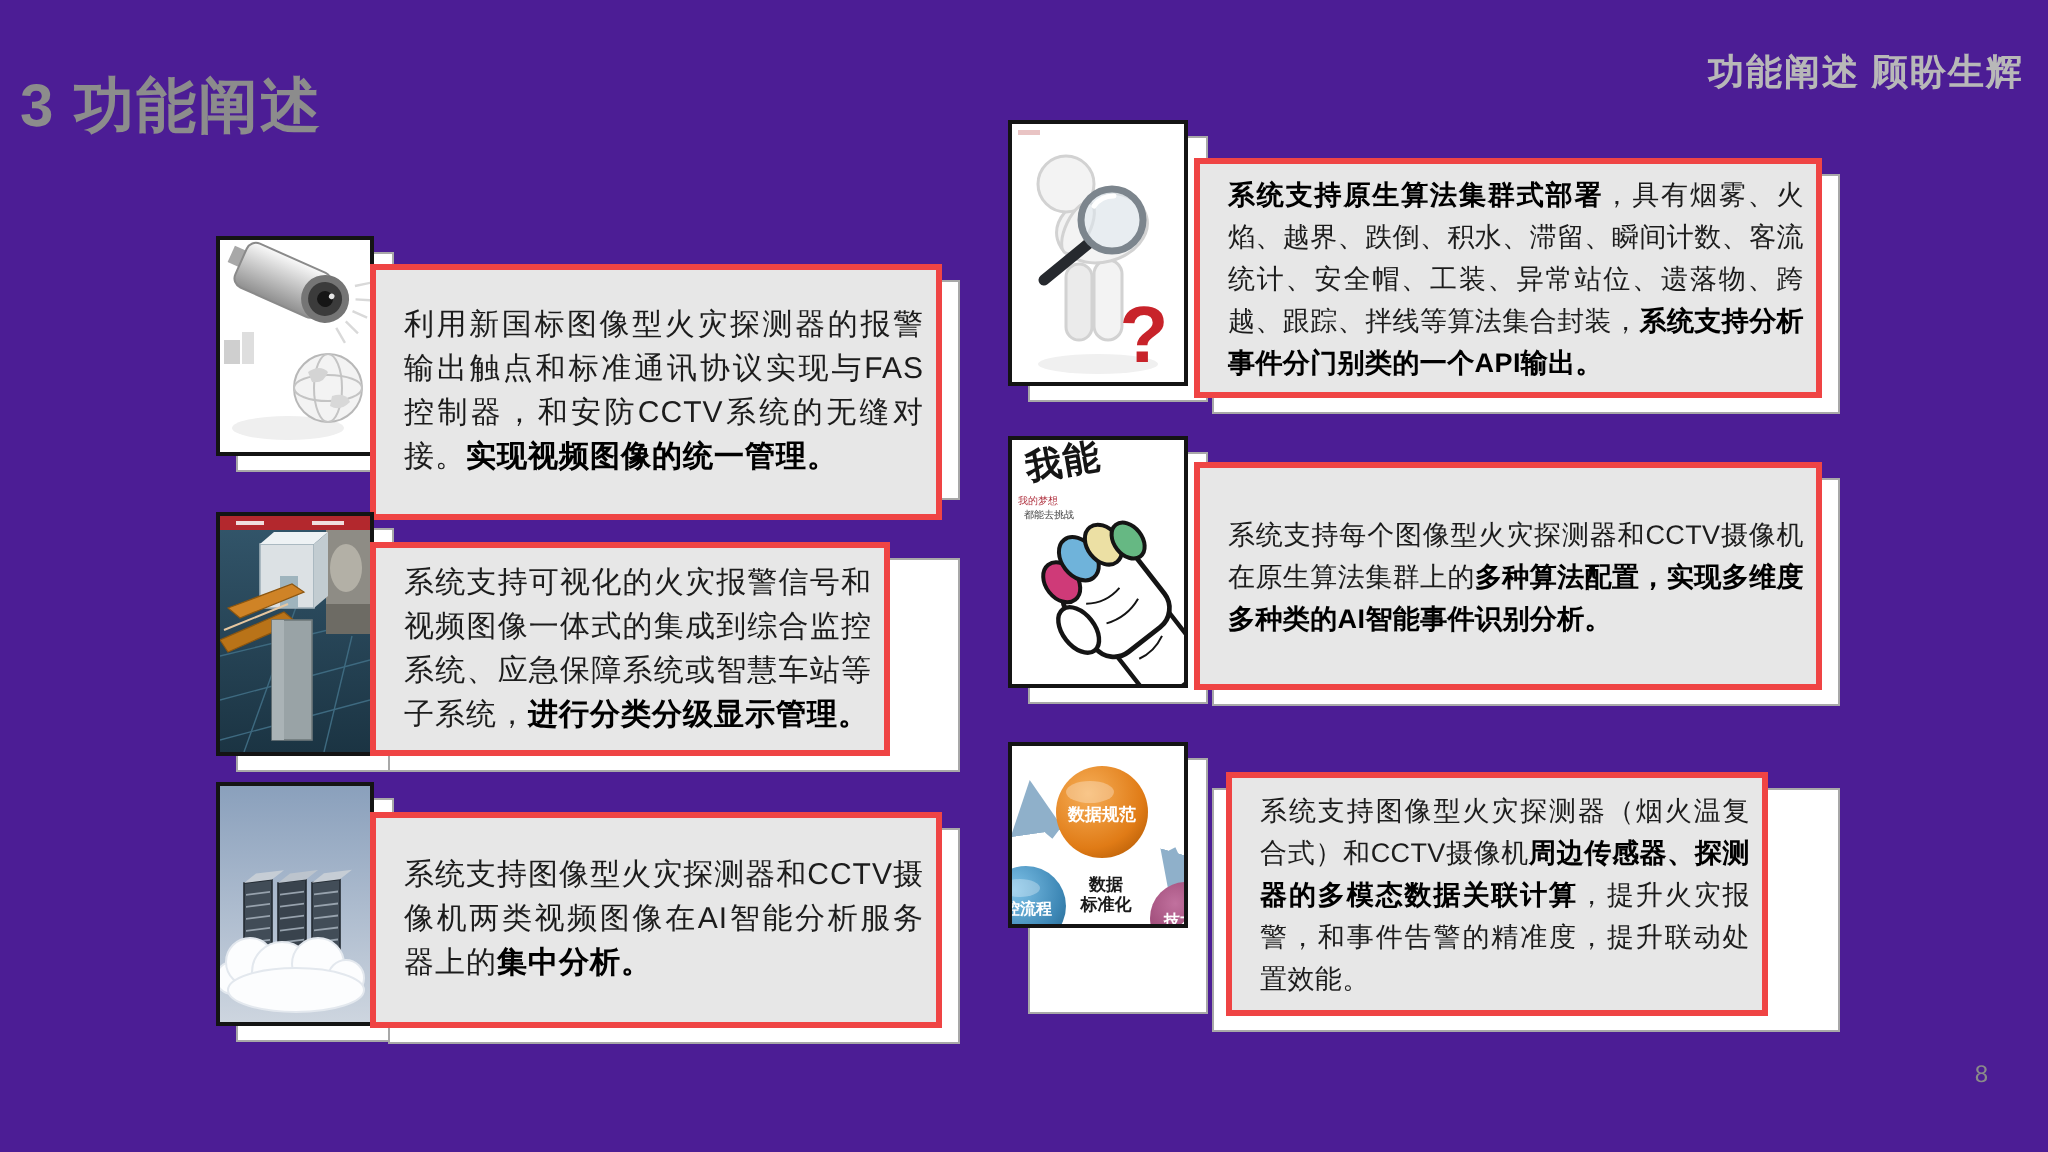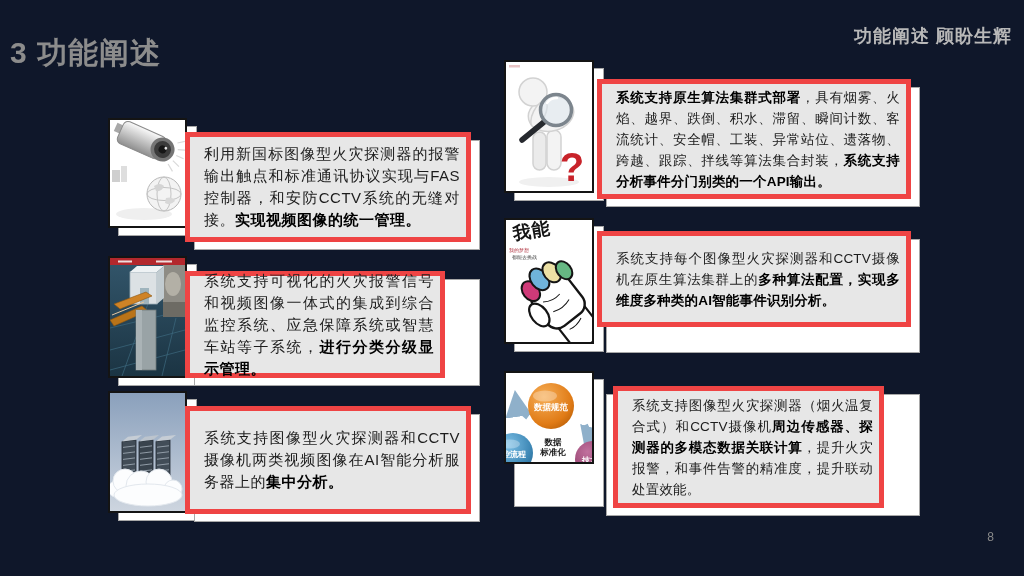--- a/index.html
+++ b/index.html
@@ -1,17 +1,17 @@
 <!DOCTYPE html>
 <html><head>
 <meta charset="utf-8">
 <style>
   html,body{margin:0;padding:0;background:#ffffff;}
   .slide{
-    position:relative;width:1024px;height:576px;background:#0f172a;overflow:hidden;
+    position:relative;width:1024px;height:576px;background:#4c1d95;overflow:hidden;
     font-family:"Liberation Sans","DejaVu Sans",sans-serif;
   }
   .page-title{
     position:absolute;left:10px;top:33px;
     font-size:30px;font-weight:800;color:#8c8c8c;letter-spacing:1px;
   }
   .motto{
     position:absolute;right:12px;top:24px;
     font-size:18px;font-weight:600;color:#b8b8b8;letter-spacing:1px;
   }
@@ -23,21 +23,21 @@
     position:absolute;box-sizing:border-box;
     border:1px solid #a8a8a8;background:#ffffff;
   }
   .img-frame{
     position:absolute;box-sizing:border-box;
     border:2px solid #141414;background:#ffffff;overflow:hidden;
   }
   .img-frame svg{display:block;}
   .text-box{
     position:absolute;box-sizing:border-box;
-    background:#e7e7e7;border:5px solid #ef4444;
+    background:#e7e7e7;border:3px solid #ef4444;
     display:flex;align-items:center;
     padding:10px 6px 10px 14px;
   }
   .text-box p{margin:0;color:#1c1c1c;text-align:justify;word-break:break-all;}
   .tb-left p{font-size:15px;line-height:22px;letter-spacing:0.5px;}
   .tb-right p{font-size:13.5px;line-height:21px;letter-spacing:0.2px;}
   .text-box .bold{font-weight:700;color:#000000;}
   svg text{font-family:"Liberation Sans","DejaVu Sans",sans-serif;}
 </style>
 </head>
@@ -79,21 +79,21 @@
           <g stroke="#d9d9d9" stroke-width="1.2">
             <line x1="63" y1="8" x2="70" y2="3"></line>
               <line x1="66" y1="14" x2="74" y2="11"></line>
             <line x1="67" y1="20" x2="75" y2="20"></line>
               <line x1="66" y1="26" x2="74" y2="29"></line>
             <line x1="63" y1="31" x2="70" y2="36"></line>
           </g>
         </g>
       </svg>
     </div>
-    <div class="text-box tb-left" style="left:185px;top:132px;width:286px;height:110px;">
+    <div class="text-box tb-left" style="left:185px;top:132px;width:286px;height:128px;">
       <p><span>利用新国标图像型火灾探测器的报警输出触点和标准通讯协议实现与FAS控制器，和安防CCTV系统的无缝对接。</span><span class="bold">实现视频图像的统一管理。</span></p>
     </div>
   </div>
 
   <div>
     <div class="shadow" style="left:118px;top:264px;width:79px;height:122px;"></div>
     <div class="shadow" style="left:194px;top:279px;width:286px;height:107px;"></div>
     <div class="img-frame" style="left:108px;top:256px;width:79px;height:122px;">
       <svg width="75" height="118" viewBox="0 0 75 118">
         <defs>
@@ -229,21 +229,21 @@
           <rect x="34" y="60" width="44" height="46" rx="12" fill="#fff" stroke="#141414" stroke-width="2.4"></rect>
           <ellipse cx="41" cy="58" rx="8" ry="11" fill="#cf3a78" stroke="#141414" stroke-width="2"></ellipse>
           <ellipse cx="55" cy="54" rx="8.5" ry="12" fill="#6fb3da" stroke="#141414" stroke-width="2"></ellipse>
           <ellipse cx="69" cy="56" rx="8" ry="11" fill="#ece0a4" stroke="#141414" stroke-width="2"></ellipse>
           <ellipse cx="80" cy="62" rx="7" ry="10" fill="#66b883" stroke="#141414" stroke-width="2"></ellipse>
           <ellipse cx="33" cy="82" rx="8" ry="13" fill="#fff" stroke="#141414" stroke-width="2.2"></ellipse>
           <path d="M44,74 q8,6 18,4 M46,88 q10,4 20,0 M48,112 q8,2 16,-2" stroke="#141414" stroke-width="1" fill="none"></path>
         </g>
       </svg>
     </div>
-    <div class="text-box tb-right" style="left:597px;top:231px;width:314px;height:96px;">
+    <div class="text-box tb-right" style="left:597px;top:231px;width:314px;height:114px;">
       <p><span>系统支持每个图像型火灾探测器和CCTV摄像机在原生算法集群上的</span><span class="bold">多种算法配置，实现多维度多种类的AI智能事件识别分析。</span></p>
     </div>
   </div>
 
   <div>
     <div class="shadow" style="left:514px;top:379px;width:90px;height:128px;"></div>
     <div class="shadow" style="left:606px;top:394px;width:314px;height:122px;"></div>
     <div class="img-frame" style="left:504px;top:371px;width:90px;height:93px;">
       <svg width="86" height="124" viewBox="0 0 86 124">
         <defs>

